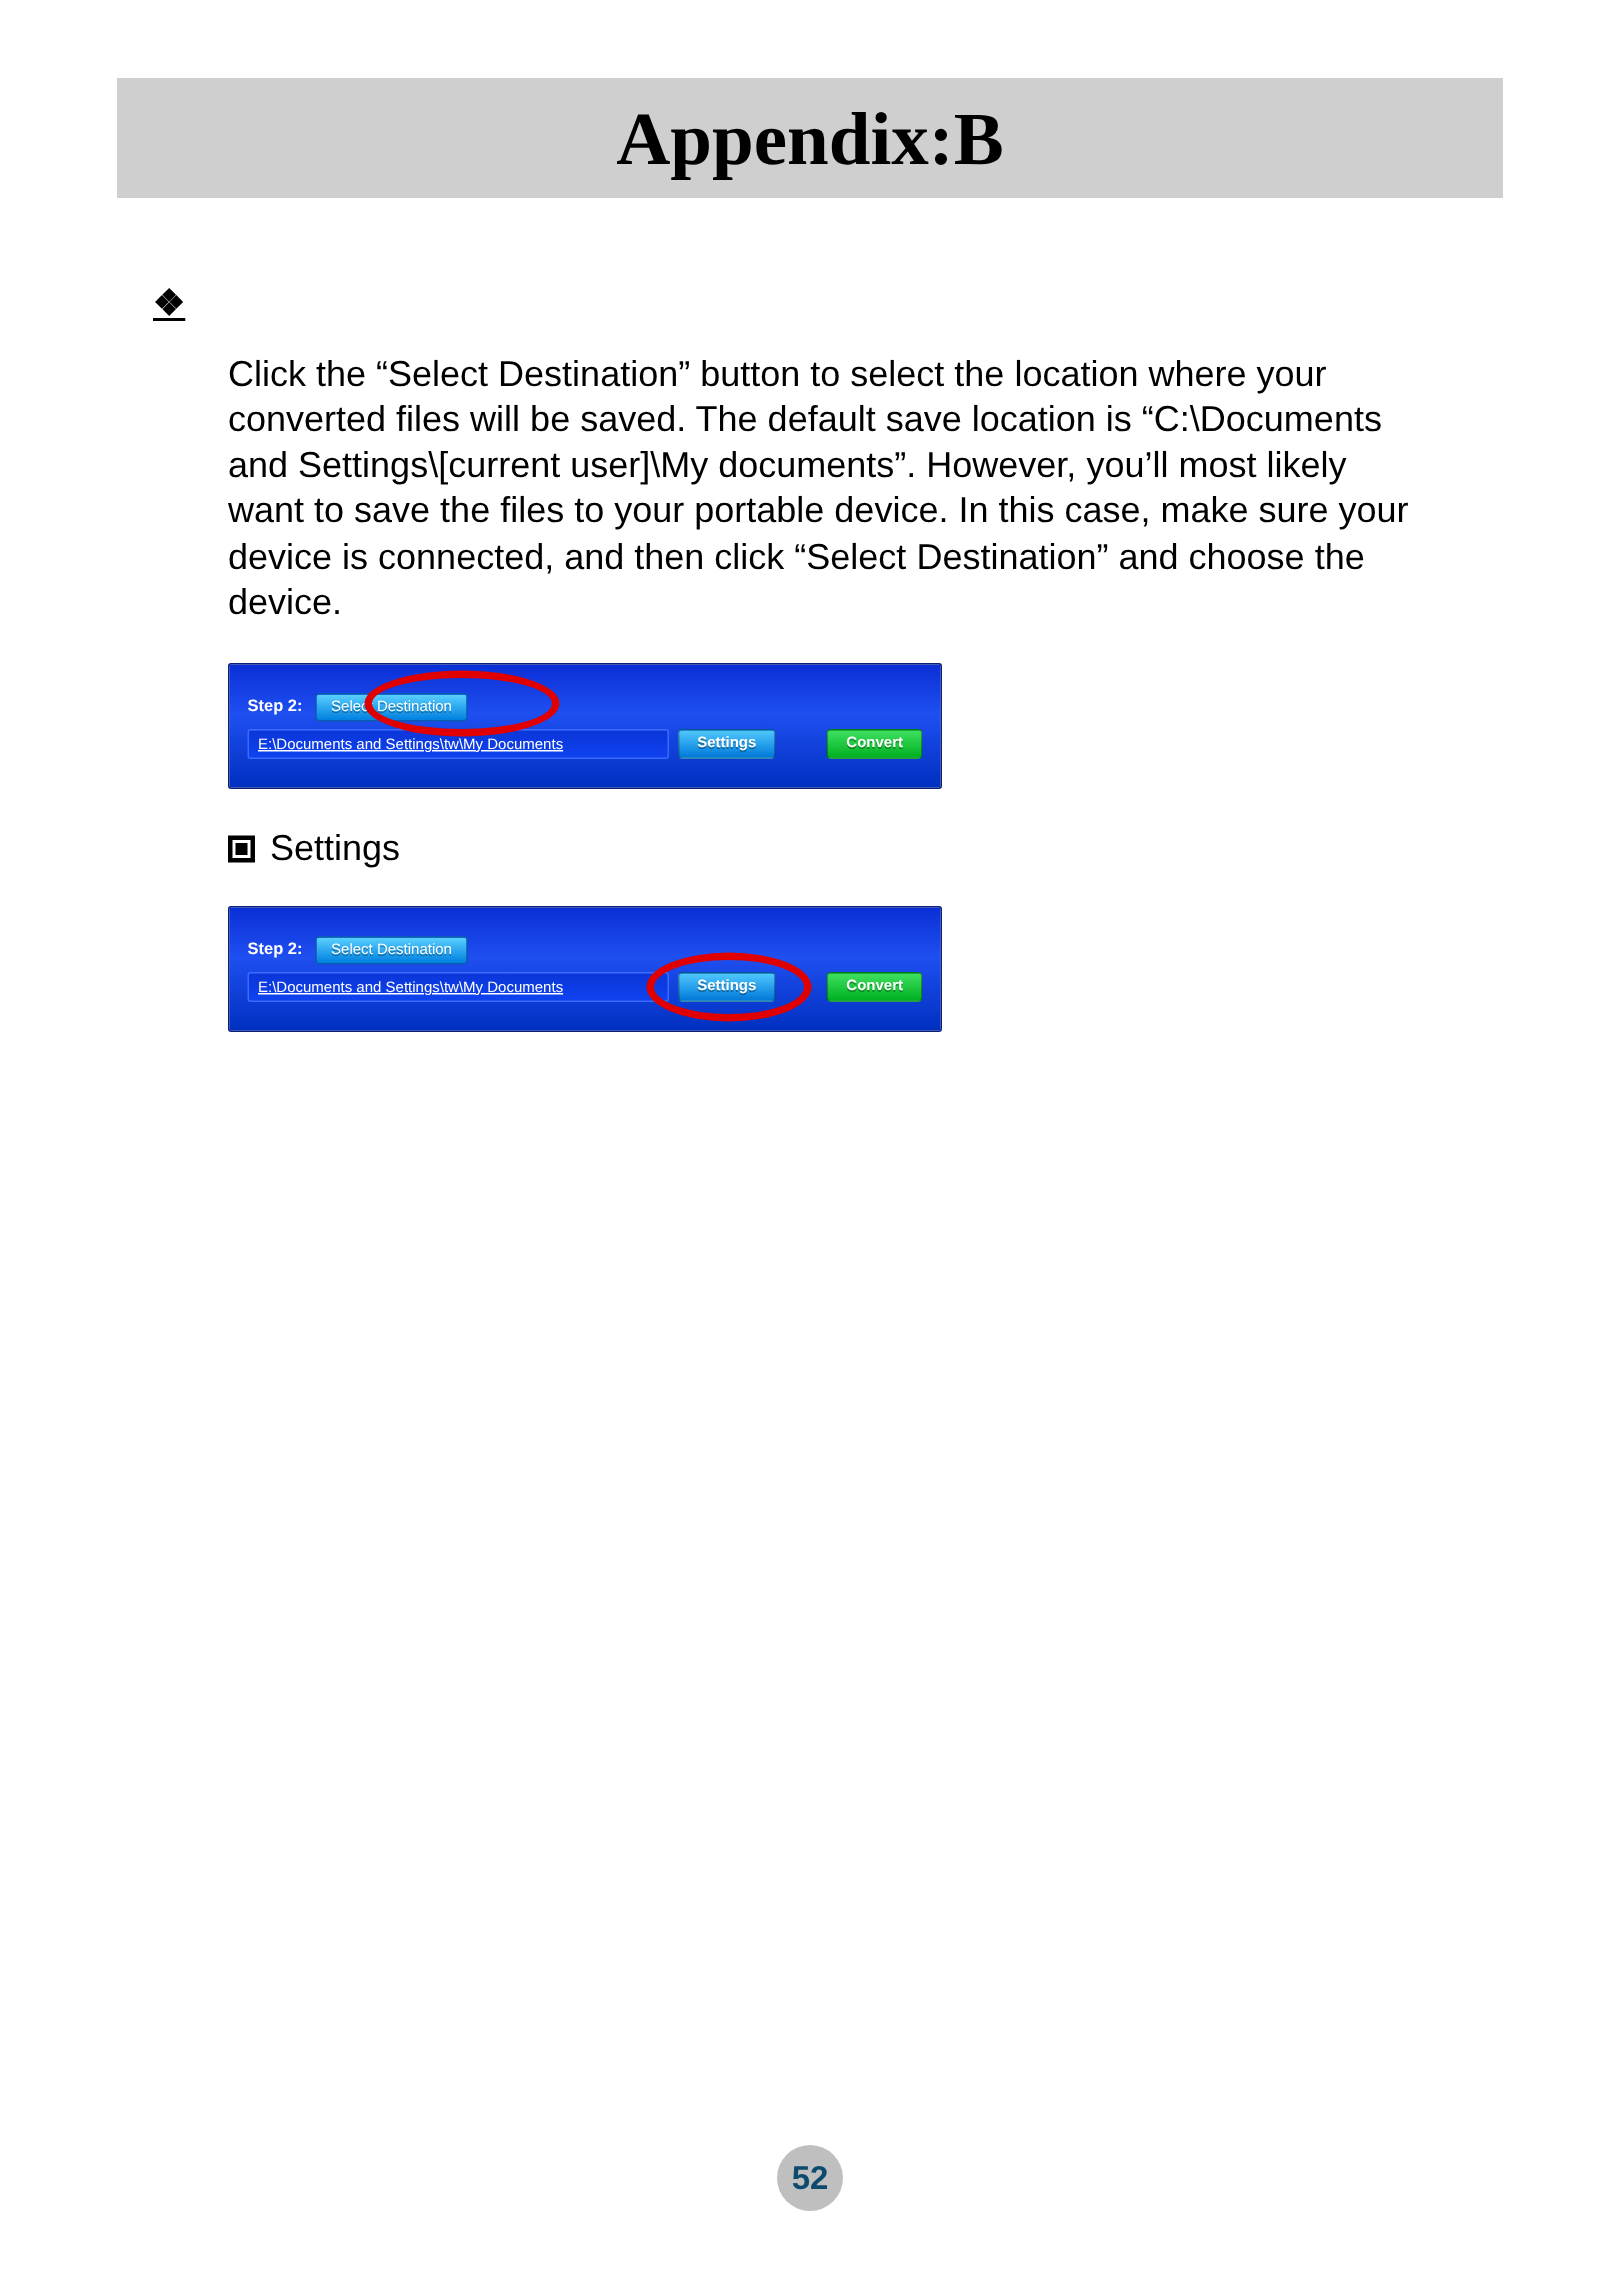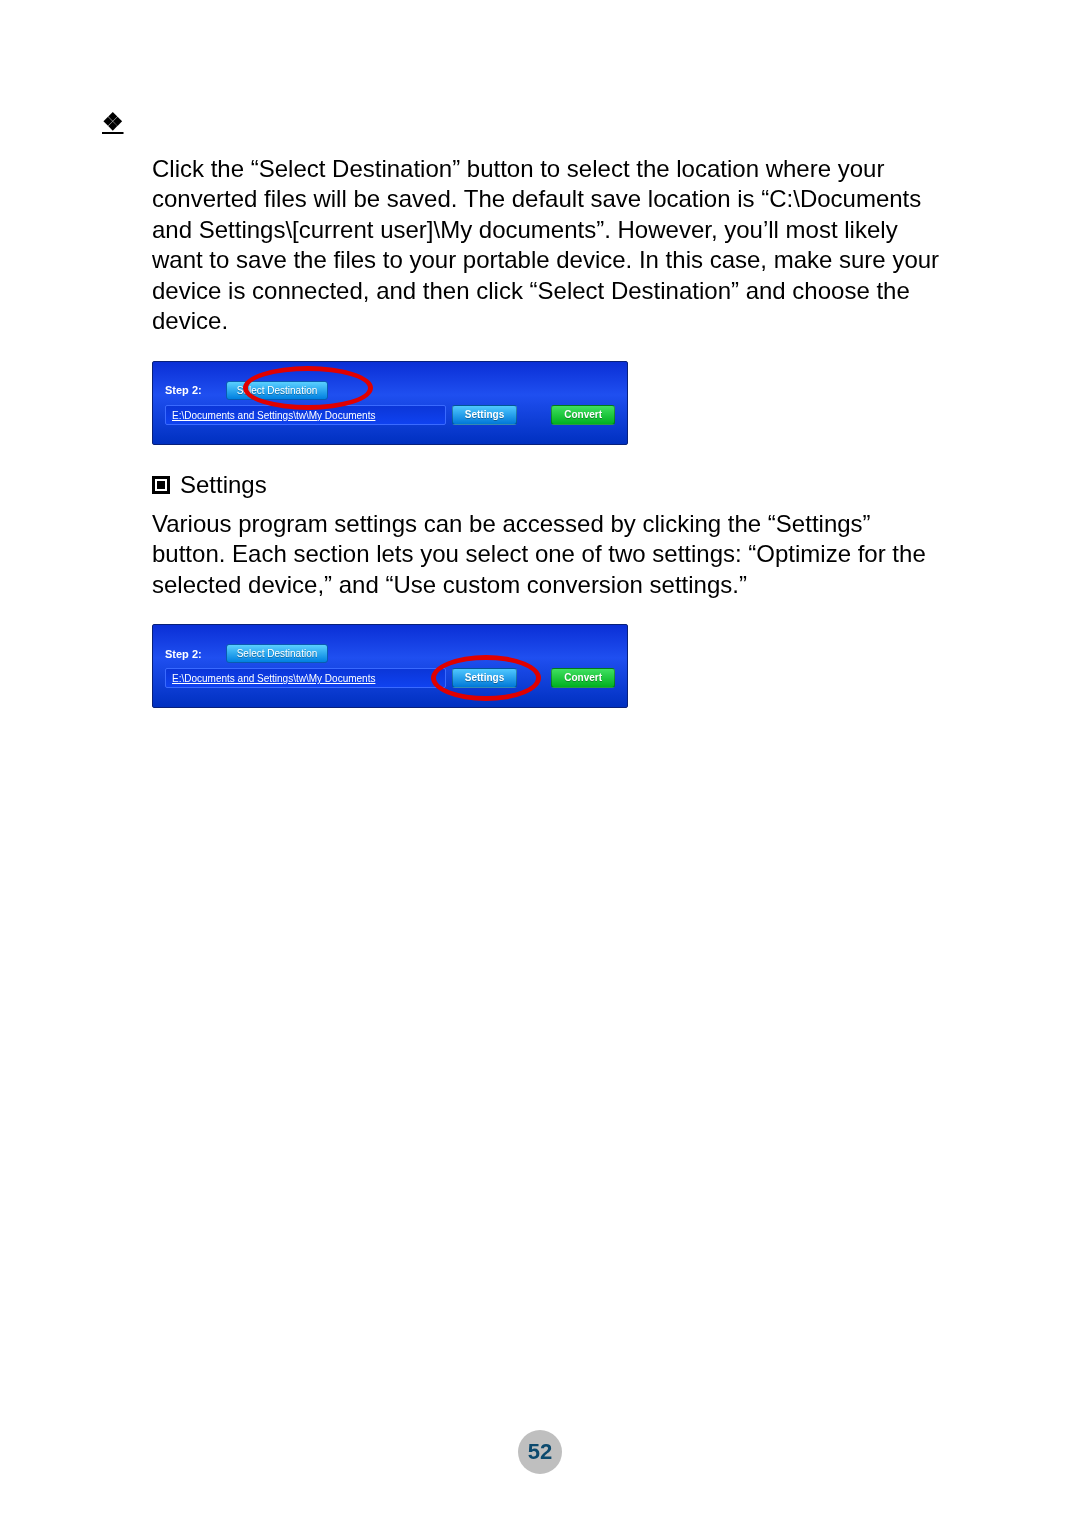--- a/index.html
+++ b/index.html
@@ -87,21 +87,21 @@
     position: absolute;
     top: 6px; left: 6px; right: 6px; bottom: 6px;
     display: flex;
     flex-direction: column;
     justify-content: center;
     gap: 5px;
   }
   .fig-row1 {
     display: flex;
     align-items: center;
-    gap: 24px;
+    gap: 8px;
     padding-left: 6px;
   }
   .fig-step-label {
     color: #ffffff;
     font-size: 11px;
     font-weight: bold;
   }
   .fig-select-btn {
     background: linear-gradient(to bottom, #5ad0ff, #0080e0);
     color: #fff;
@@ -168,20 +168,23 @@
     font-size: 22px;
     font-weight: bold;
     color: #0c4a6e;
   }
 </style>
 </head>
 <body>
 
 <div class="page">
 
+  <div class="banner">
+    <h1>Appendix:B</h1>
+  </div>
 
   <div class="section-heading">
     <span class="diamond-icon">❖</span>
   </div>
 
   <p class="body-text">Click the “Select Destination” button to select the location where your converted files will be saved. The default save location is “C:\Documents and Settings\[current user]\My documents”. However, you’ll most likely want to save the files to your portable device. In this case, make sure your device is connected, and then click “Select Destination” and choose the device.</p>
 
   <div class="figure">
     <div class="fig-inner">
       <div class="fig-row1">
@@ -195,21 +198,20 @@
       </div>
     </div>
     <div class="red-ring ring-1"></div>
   </div>
 
   <div class="sub-heading">
     <span class="square-bullet"></span>
     <span>Settings</span>
   </div>
 
-  <p class="body-text" style="margin-top:10px">Various program settings can be accessed by clicking the “Settings” button. Each section lets you select one of two settings: “Optimize for the selected device,” and “Use custom conversion settings.”</p>
 
   <div class="figure">
     <div class="fig-inner">
       <div class="fig-row1">
         <span class="fig-step-label">Step 2:</span>
         <span class="fig-select-btn">Select Destination</span>
       </div>
       <div class="fig-row2">
         <span class="fig-path">E:\Documents and Settings\tw\My Documents</span>
         <span class="fig-btn settings">Settings</span>

